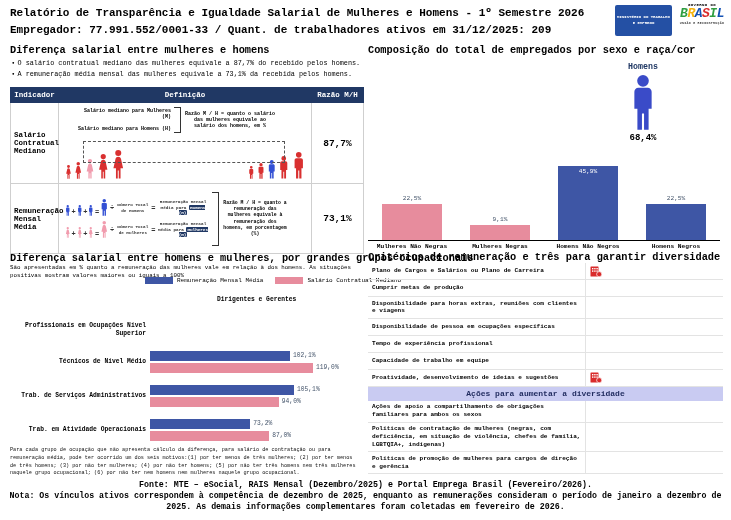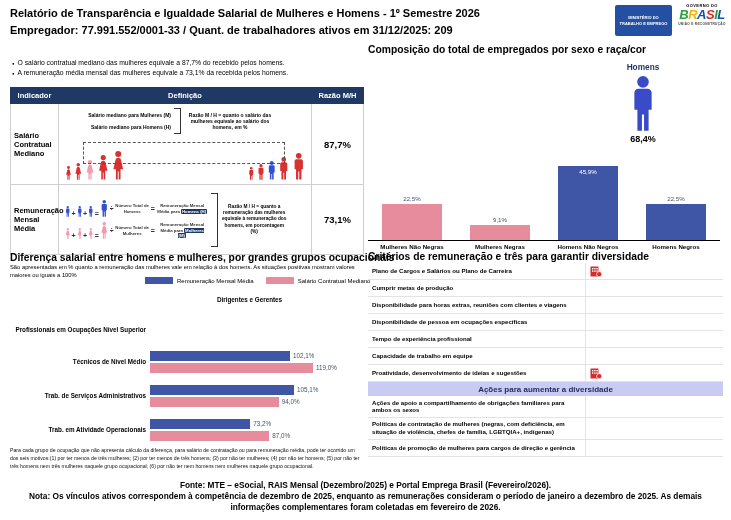--- a/index.html
+++ b/index.html
@@ -1,17 +1,17 @@
 <!DOCTYPE html>
 <html><head>
 <meta charset="utf-8">
 <style>
   html,body{margin:0;padding:0;background:#fff;}
   #page{position:relative;width:731px;height:520px;background:#fff;overflow:hidden;
-        font-family:Liberation Sans, sans-serif;color:#000;}
+        font-family:Liberation Mono, monospace;color:#000;}
   .abs{position:absolute;}
 
   
   #hdr{left:10px;top:5px;width:600px;font-size:11px;font-weight:bold;line-height:1.5;}
   #logo-ministry{left:615px;top:5px;width:57px;height:31px;background:#2450A4;border-radius:2px;
         color:#fff;font-size:4px;font-weight:bold;display:flex;align-items:center;justify-content:center;
         text-align:center;padding:2px;box-sizing:border-box;line-height:1.4;}
   #logo-gov{left:677px;top:3px;width:50px;height:38px;text-align:center;}
   #gov-top{font-size:4px;font-weight:bold;letter-spacing:.4px;}
   #gov-name{font-size:13px;font-weight:bold;letter-spacing:-.5px;line-height:1.05;font-style:italic;}
@@ -102,20 +102,21 @@
   </div>
   <div class="abs" id="logo-ministry">
     <span>MINISTÉRIO DO TRABALHO E EMPREGO</span>
   </div>
   <div class="abs" id="logo-gov">
     <div id="gov-top">GOVERNO DO</div>
     <div id="gov-name"><span style="color:#2F9E41">B</span><span style="color:#F6B40E">R</span><span style="color:#1351B4">A</span><span style="color:#D92B2B">S</span><span style="color:#2F9E41">I</span><span style="color:#1351B4">L</span></div>
     <div id="gov-tag">UNIÃO E RECONSTRUÇÃO</div>
   </div>
 
+  <div class="abs sec-title" id="sec1-title">Diferença salarial entre mulheres e homens</div>
   <div class="abs" id="bullets">
     <div class="bullet">O salário contratual mediano das mulheres equivale a 87,7% do recebido pelos homens.</div>
     <div class="bullet">A remuneração média mensal das mulheres equivale a 73,1% da recebida pelos homens.</div>
   </div>
 
   <table class="abs" id="ind-table">
     <colgroup>
         <col style="width:48px">
         <col style="width:253px">
         <col style="width:52px">

